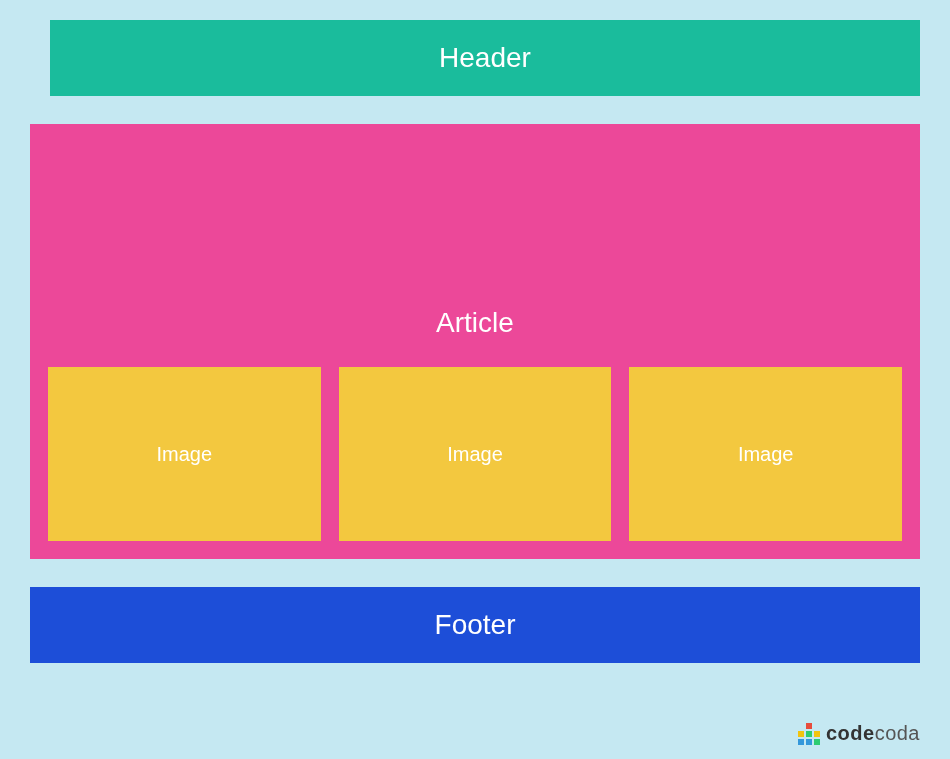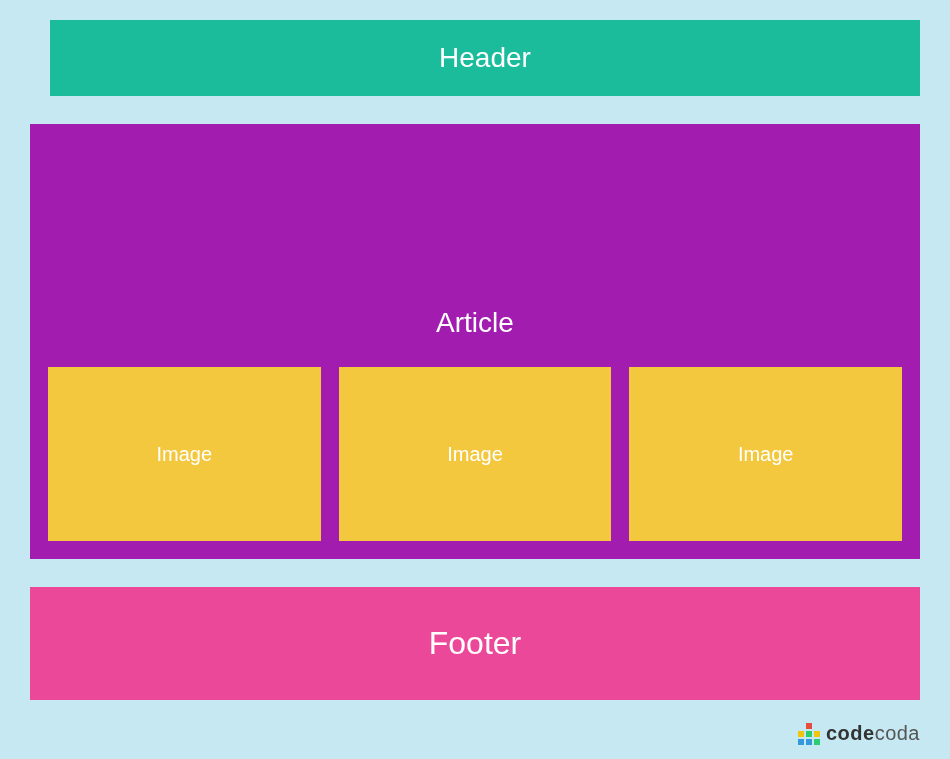--- a/index.html
+++ b/index.html
@@ -33,21 +33,21 @@
       background-color: #6cc96c;
       color: white;
       font-size: 28px;
       width: 250px;
       height: 435px;
       display: flex;
       align-items: center;
       justify-content: center;
     }
     .article {
-      background-color: #a21caf;
+      background-color: #ec4899;
       color: white;
       font-size: 28px;
       flex: 1;
       height: 435px;
       display: flex;
       flex-direction: column;
       align-items: center;
       padding: 18px 18px 18px 18px;
     }
     .article-label {
@@ -63,25 +63,25 @@
     .image-box {
       background-color: #f3c83f;
       color: white;
       font-size: 20px;
       flex: 1;
       display: flex;
       align-items: center;
       justify-content: center;
     }
     .footer {
-      background-color: #ec4899;
+      background-color: #1d4ed8;
       color: white;
-      font-size: 32px;
+      font-size: 28px;
       text-align: center;
-      padding: 38px 0;
+      padding: 22px 0;
     }
     .brand {
       position: absolute;
       bottom: 14px;
       right: 30px;
       display: flex;
       align-items: center;
       gap: 6px;
     }
     .brand-logo {

